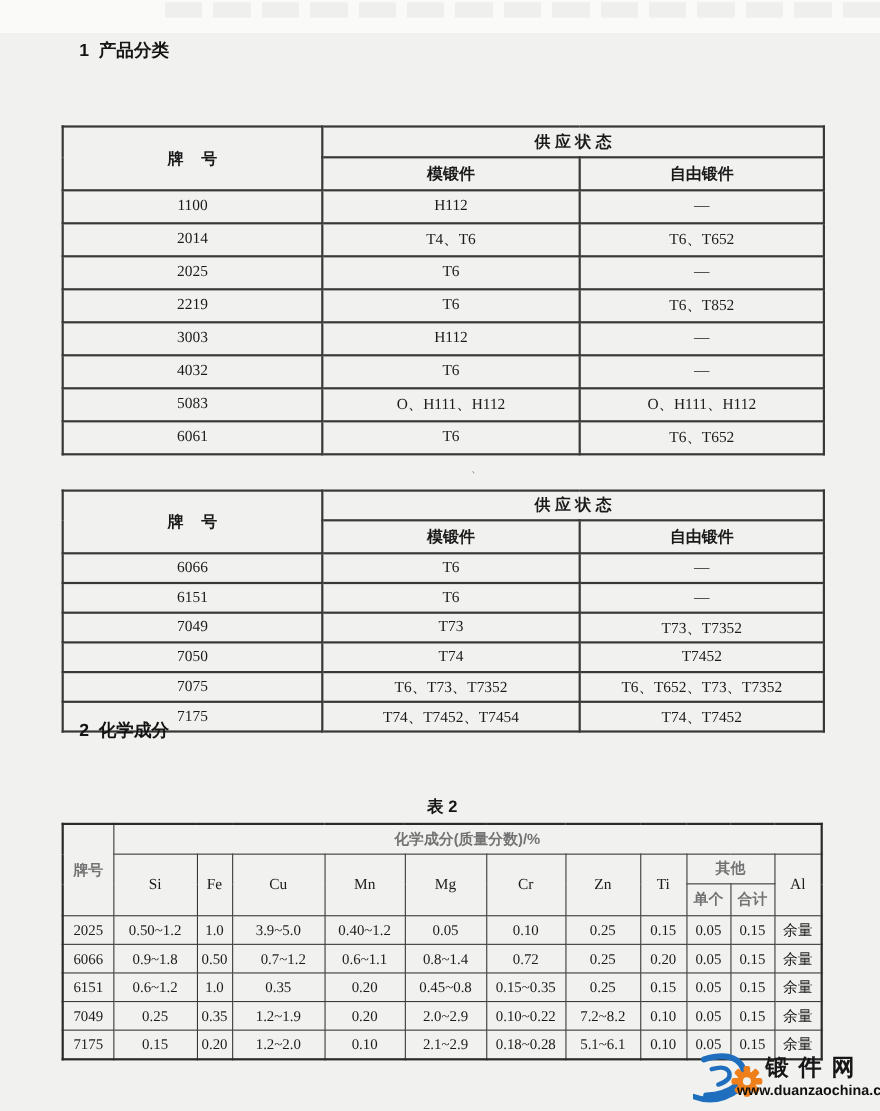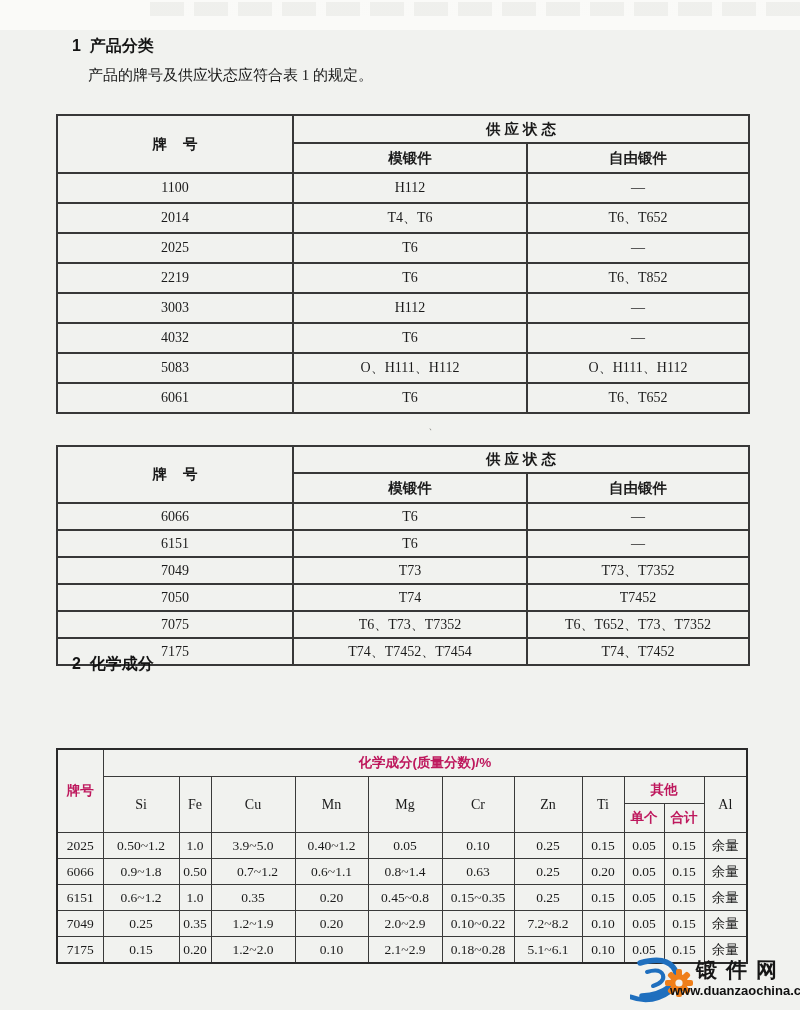--- a/index.html
+++ b/index.html
@@ -43,21 +43,21 @@
   table.t1 th{
     font-family:"Liberation Sans", sans-serif; font-weight:bold;
     font-size:14.5px; white-space:pre; color:#1a1a1a;
   }
   table.t1 td{ font-size:14px; }
   
   table.t2{ border:2px solid #2a2a2a; }
   table.t2 th, table.t2 td{ border:1.4px solid #3a3a3a; }
   table.t2 th.cn{
     font-family:"Liberation Sans", sans-serif; font-weight:bold;
-    font-size:13.5px; white-space:pre; color:#be185d;
+    font-size:13.5px; white-space:pre; color:#737373;
   }
   table.t2 th.el{ font-family:"Liberation Serif", serif; font-weight:normal; font-size:14px; }
   table.t2 td{ font-size:13.5px; }
   .speck{ position:absolute; color:#8a8a84; font-size:11px; }
   
   .logo{ position:absolute; left:626px; top:954px; width:174px; height:54px; }
   .logo svg{ position:absolute; left:4px; top:2px; }
   .logo-title{
     position:absolute; left:70px; top:2px;
     font-family:"Liberation Sans", sans-serif; font-weight:bold;
@@ -72,21 +72,20 @@
 </head>
 <body>
 
 <div class="page">
 
   <div class="top-band"></div>
   <div class="top-ghost"></div>
 
   <div class="heading" style="top:36px;">1  产品分类</div>
 
-  <div class="para" style="left:88px; top:62px; width:660px;">产品的牌号及供应状态应符合表 1 的规定。</div>
 
 
   <table class="doc t1" style="left:56px; top:114px; width:692px;">
     <colgroup>
         <col style="width:236px">
         <col style="width:234px">
         <col style="width:222px">
       </colgroup>
     <thead>
       <tr>
@@ -190,20 +189,21 @@
           <td style="height: 25px;">7175</td>
           <td style="height: 25px;">T74、T7452、T7454</td>
           <td style="height: 25px;">T74、T7452</td>
         </tr>
       </tbody>
   </table>
 
   <div class="heading" style="top:654px;">2  化学成分</div>
 
 
+  <div class="caption" style="top:724px;">表 2</div>
 
   <table class="doc t2" style="left:56px; top:748px; width:690px;">
     <colgroup>
       <col style="width:46px">
         <col style="width:76px">
         <col style="width:32px">
       <col style="width:84px">
         <col style="width:73px">
         <col style="width:74px">
       <col style="width:72px">
@@ -250,21 +250,21 @@
           <td style="height: 25px;">0.15</td>
           <td style="height: 25px;">余量</td>
         </tr>
         <tr>
           <td style="height: 25px;">6066</td>
           <td style="height: 25px;">0.9~1.8</td>
           <td style="height: 25px;">0.50</td>
           <td style="height: 25px; padding-left: 11px;">0.7~1.2</td>
           <td style="height: 25px;">0.6~1.1</td>
           <td style="height: 25px;">0.8~1.4</td>
-          <td style="height: 25px;">0.63</td>
+          <td style="height: 25px;">0.72</td>
           <td style="height: 25px;">0.25</td>
           <td style="height: 25px;">0.20</td>
           <td style="height: 25px;">0.05</td>
           <td style="height: 25px;">0.15</td>
           <td style="height: 25px;">余量</td>
         </tr>
         <tr>
           <td style="height: 25px;">6151</td>
           <td style="height: 25px;">0.6~1.2</td>
           <td style="height: 25px;">1.0</td>

